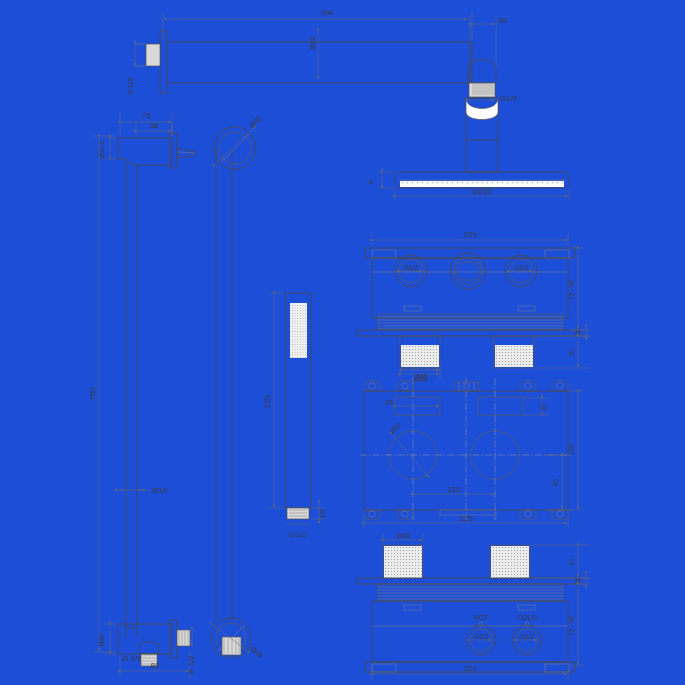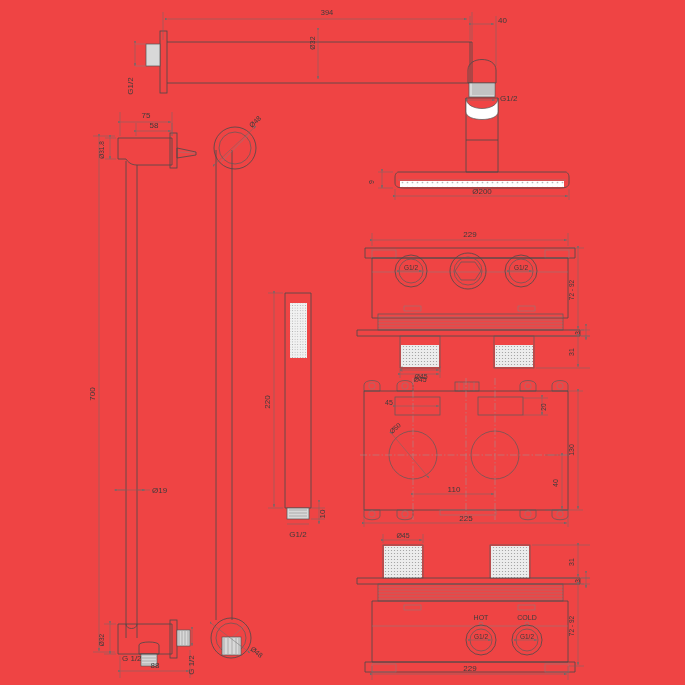--- a/index.html
+++ b/index.html
@@ -1,17 +1,17 @@
 <!DOCTYPE html>
 <html><head>
 <meta charset="utf-8">
 <style>
   html,body{margin:0;padding:0;background:#ffffff;}
   body{width:685px;height:685px;font-family:"Liberation Sans",sans-serif;overflow:hidden;}
-  #stage{position:relative;width:685px;height:685px;background:#ef4444;}
+  #stage{position:relative;width:685px;height:685px;background:#1d4ed8;}
   svg#dwg{position:absolute;left:0;top:0;width:685px;height:685px;}
   .ln{stroke:#4a4a4a;stroke-width:.8;fill:none;}
   .ln2{stroke:#5a5a5a;stroke-width:.7;fill:none;}
   .thin{stroke:#808080;stroke-width:.5;fill:none;}
   .dim{stroke:#6b6b6b;stroke-width:.5;fill:none;}
   .cen{stroke:#9a9a9a;stroke-width:.5;fill:none;stroke-dasharray:7 2 1.5 2;}
   .fillmet{fill:#d8d8d8;stroke:#555;stroke-width:.7;}
   .white{fill:#ffffff;stroke:#555;stroke-width:.7;}
   text{font-family:"Liberation Sans",sans-serif;fill:#3c3c3c;font-size:7.5px;}
   .t8{font-size:8px;}

